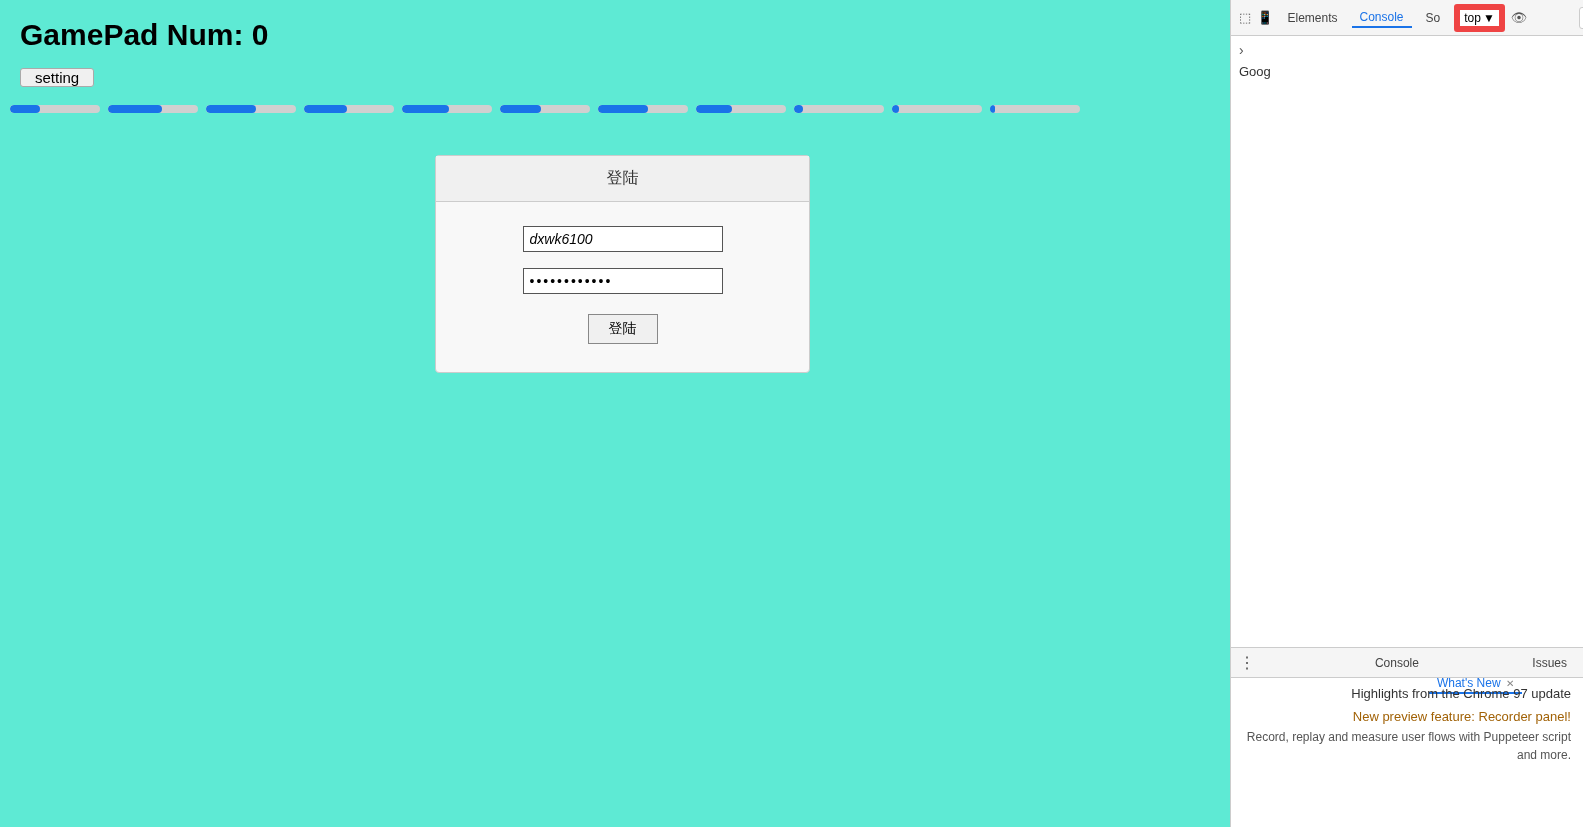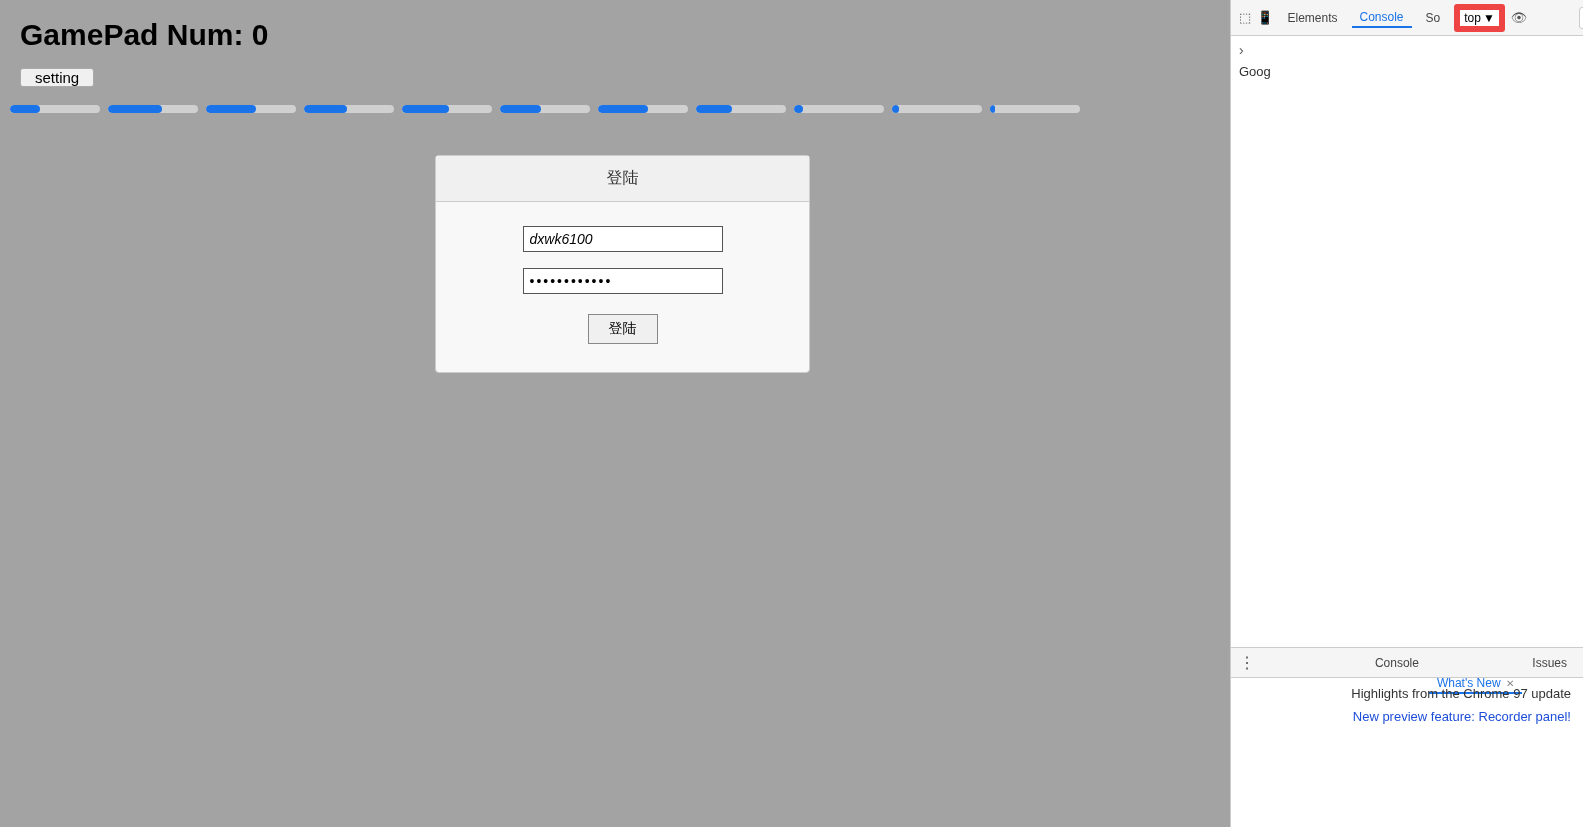--- a/index.html
+++ b/index.html
@@ -12,21 +12,21 @@
       position: relative;
     }
 
     
     #main-page {
       width: 1230px;
       height: 827px;
       position: absolute;
       left: 0;
       top: 0;
-      background: #a3a3a3;
+      background: #5eead4;
     }
 
     #gamepad-title {
       font-size: 30px;
       font-weight: bold;
       padding: 18px 20px 10px 20px;
       color: #000;
     }
 
     #setting-button {
@@ -273,21 +273,21 @@
       text-align: right;
     }
 
     #whats-new-highlight {
       color: #333;
       font-size: 13px;
       margin-bottom: 8px;
     }
 
     #new-feature-title {
-      color: #1d4ed8;
+      color: #a16207;
       font-size: 13px;
       margin-bottom: 4px;
     }
 
     #new-feature-desc {
       color: #555;
       font-size: 12px;
       line-height: 1.5;
     }
 
@@ -407,15 +407,16 @@
       <span class="bottom-tab">Console</span>
       <span class="bottom-tab active">
         What's New
         <span class="bottom-tab-close">✕</span>
       </span>
       <span class="bottom-tab">Issues</span>
     </div>
     <div id="bottom-content">
       <div id="whats-new-highlight">Highlights from the Chrome 97 update</div>
       <div id="new-feature-title">New preview feature: Recorder panel!</div>
+      <div id="new-feature-desc">Record, replay and measure user flows with Puppeteer script and more.</div>
     </div>
   </div>
 </div>
 
 </body></html>

